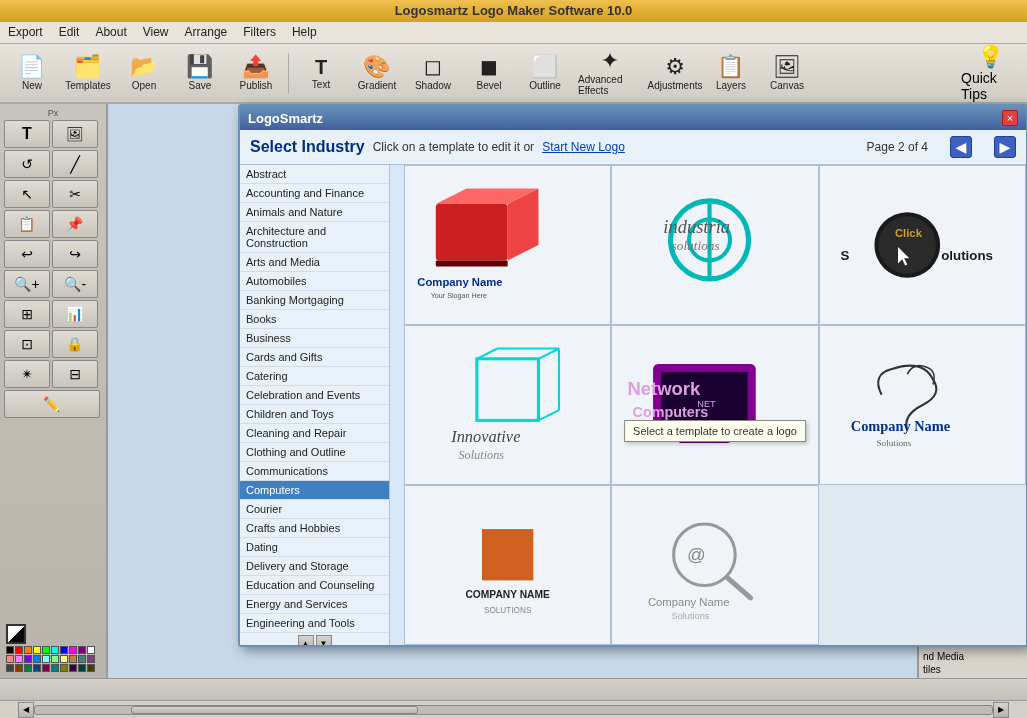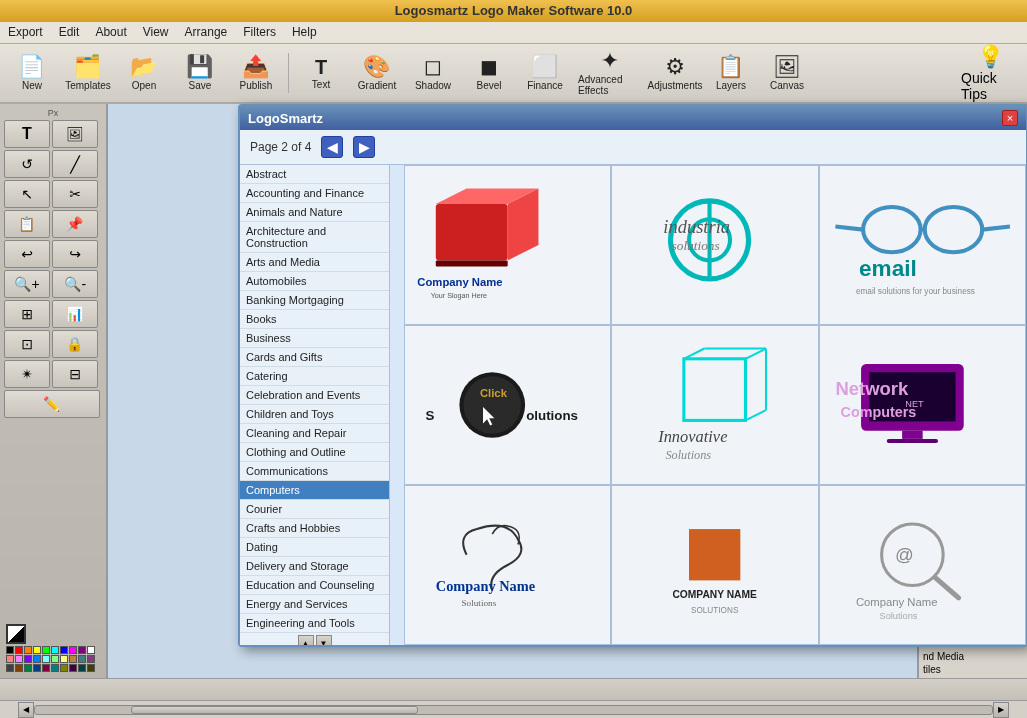--- a/index.html
+++ b/index.html
@@ -232,21 +232,21 @@
       border-bottom: 1px solid #aac0d8;
     }
     #select-industry-title {
       font-size: 16px;
       font-weight: bold;
       color: #003080;
     }
     #dialog-header-right {
       display: flex;
       align-items: center;
-      gap: 10px;
+      gap: 22px;
     }
     #page-info {
       font-size: 12px;
       color: #333;
     }
     #nav-prev, #nav-next {
       width: 22px;
       height: 22px;
       background: #4060c0;
       border: 1px solid #2040a0;
@@ -441,21 +441,21 @@
   <div class="toolbar-btn">
     <span class="toolbar-icon">◻</span>
     <span>Shadow</span>
   </div>
   <div class="toolbar-btn">
     <span class="toolbar-icon">◼</span>
     <span>Bevel</span>
   </div>
   <div class="toolbar-btn">
     <span class="toolbar-icon">⬜</span>
-    <span>Finance</span>
+    <span>Outline</span>
   </div>
   <div class="toolbar-btn" style="width:70px;">
     <span class="toolbar-icon">✦</span>
     <span>Advanced Effects</span>
   </div>
   <div class="toolbar-btn">
     <span class="toolbar-icon">⚙</span>
     <span>Adjustments</span>
   </div>
   <div class="toolbar-btn">
@@ -600,20 +600,25 @@
   <div style="flex:1;background:#c8d8e8;position:relative;padding-left:41px;">
 
     <div id="dialog">
 
       <div id="dialog-titlebar">
         <span>LogoSmartz</span>
         <button id="dialog-close">×</button>
       </div>
 
       <div id="dialog-header">
+        <div style="display:flex;align-items:center;gap:8px;">
+          <span id="select-industry-title">Select Industry</span>
+          <span id="click-template-text">Click on a template to edit it or</span>
+          <span id="start-new-logo">Start New Logo</span>
+        </div>
         <div id="dialog-header-right">
           <span id="page-info">Page 2 of 4</span>
           <button id="nav-prev">◀</button>
           <button id="nav-next">▶</button>
         </div>
       </div>
 
       <div id="dialog-body">
 
         <div id="industry-panel">
@@ -668,32 +673,20 @@
           <div class="logo-cell">
             <svg viewBox="0 0 200 120" class="logo-svg">
               <circle cx="95" cy="55" r="38" fill="none" stroke="#00b8b8" stroke-width="5"></circle>
               <circle cx="95" cy="55" r="20" fill="none" stroke="#00b8b8" stroke-width="4"></circle>
               <line x1="95" y1="17" x2="95" y2="93" stroke="#00b8b8" stroke-width="4"></line>
               <text x="50" y="48" font-family="Georgia,serif" font-size="18" font-style="italic" fill="#555">industria</text>
               <text x="58" y="65" font-family="Georgia,serif" font-size="13" font-style="italic" fill="#777">solutions</text>
             </svg>
           </div>
 
-          <div class="logo-cell">
-            <svg viewBox="0 0 200 120" class="logo-svg">
-
-              <ellipse cx="70" cy="45" rx="28" ry="22" fill="none" stroke="#4090c0" stroke-width="4"></ellipse>
-              <ellipse cx="130" cy="45" rx="28" ry="22" fill="none" stroke="#4090c0" stroke-width="4"></ellipse>
-              <line x1="42" y1="45" x2="15" y2="42" stroke="#4090c0" stroke-width="4"></line>
-              <line x1="158" y1="45" x2="185" y2="42" stroke="#4090c0" stroke-width="4"></line>
-              <line x1="98" y1="45" x2="102" y2="45" stroke="#4090c0" stroke-width="4"></line>
-              <text x="38" y="90" font-family="Arial,sans-serif" font-size="22" font-weight="bold" fill="#008888">email</text>
-              <text x="35" y="108" font-family="Arial,sans-serif" font-size="8" fill="#888">email solutions for your business</text>
-            </svg>
-          </div>
 
           <div class="logo-cell">
             <svg viewBox="0 0 200 120" class="logo-svg">
               <circle cx="85" cy="60" r="32" fill="#1a1a1a"></circle>
               <circle cx="85" cy="60" r="28" fill="#2a2a2a"></circle>
               <text x="73" y="52" font-family="Arial" font-size="11" font-weight="bold" fill="#c8a030">Click</text>
 
               <polygon points="76,62 76,78 80,74 83,80 85,79 82,73 87,73" fill="white"></polygon>
               <text x="20" y="75" font-family="Arial,sans-serif" font-size="13" font-weight="bold" fill="#1a1a1a">S</text>
               <text x="118" y="75" font-family="Arial,sans-serif" font-size="13" font-weight="bold" fill="#1a1a1a">olutions</text>
@@ -750,20 +743,23 @@
             <svg viewBox="0 0 200 120" class="logo-svg">
 
               <circle cx="90" cy="50" r="30" fill="none" stroke="#999" stroke-width="3"></circle>
               <line x1="112" y1="72" x2="135" y2="92" stroke="#999" stroke-width="5" stroke-linecap="round"></line>
               <text x="73" y="56" font-family="Arial" font-size="18" fill="#888">@</text>
               <text x="35" y="100" font-family="Arial,sans-serif" font-size="11" fill="#888">Company Name</text>
               <text x="58" y="113" font-family="Arial,sans-serif" font-size="9" fill="#aaa">Solutions</text>
             </svg>
           </div>
 
+          <div id="tooltip">
+            <span>Select a template to create a logo</span>
+          </div>
 
         </div>
       </div>
     </div>
 
   </div>
 
   <div id="right-panel">
     <div id="right-tabs">
       <div class="right-tab">◀</div>

